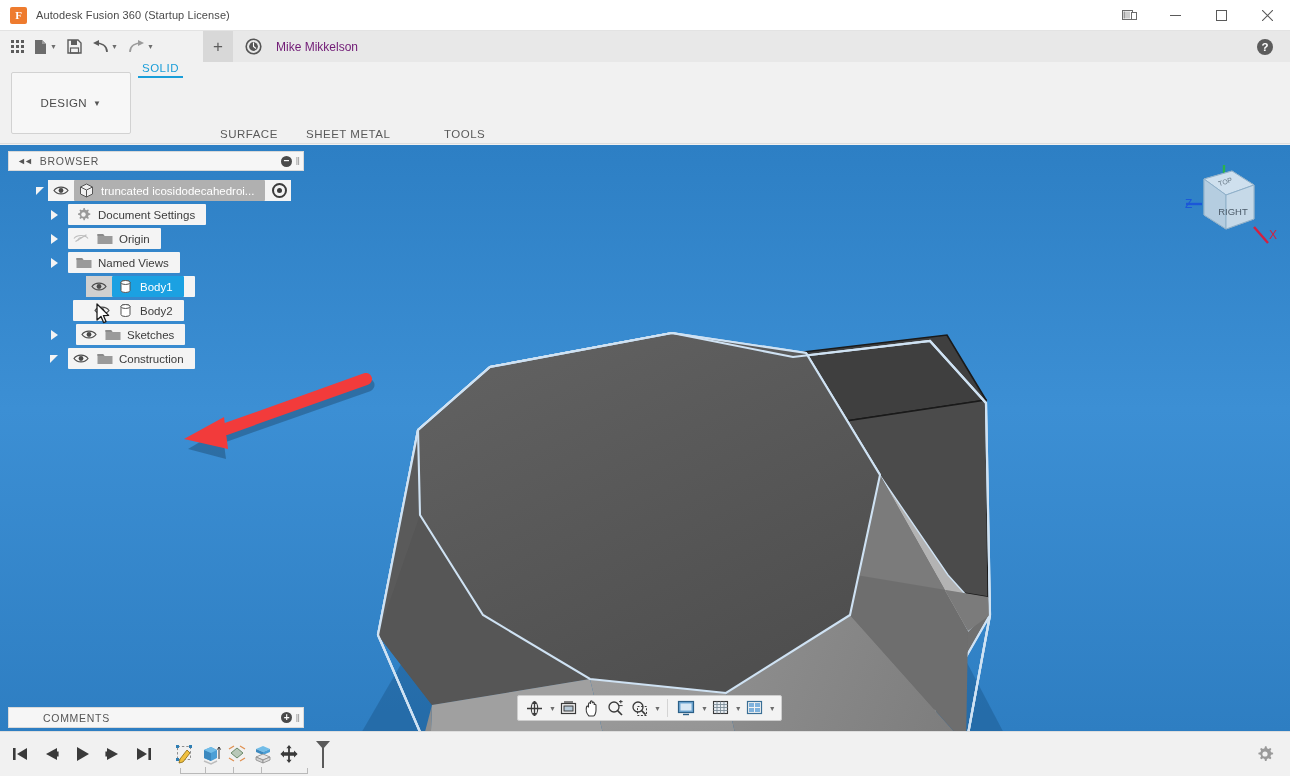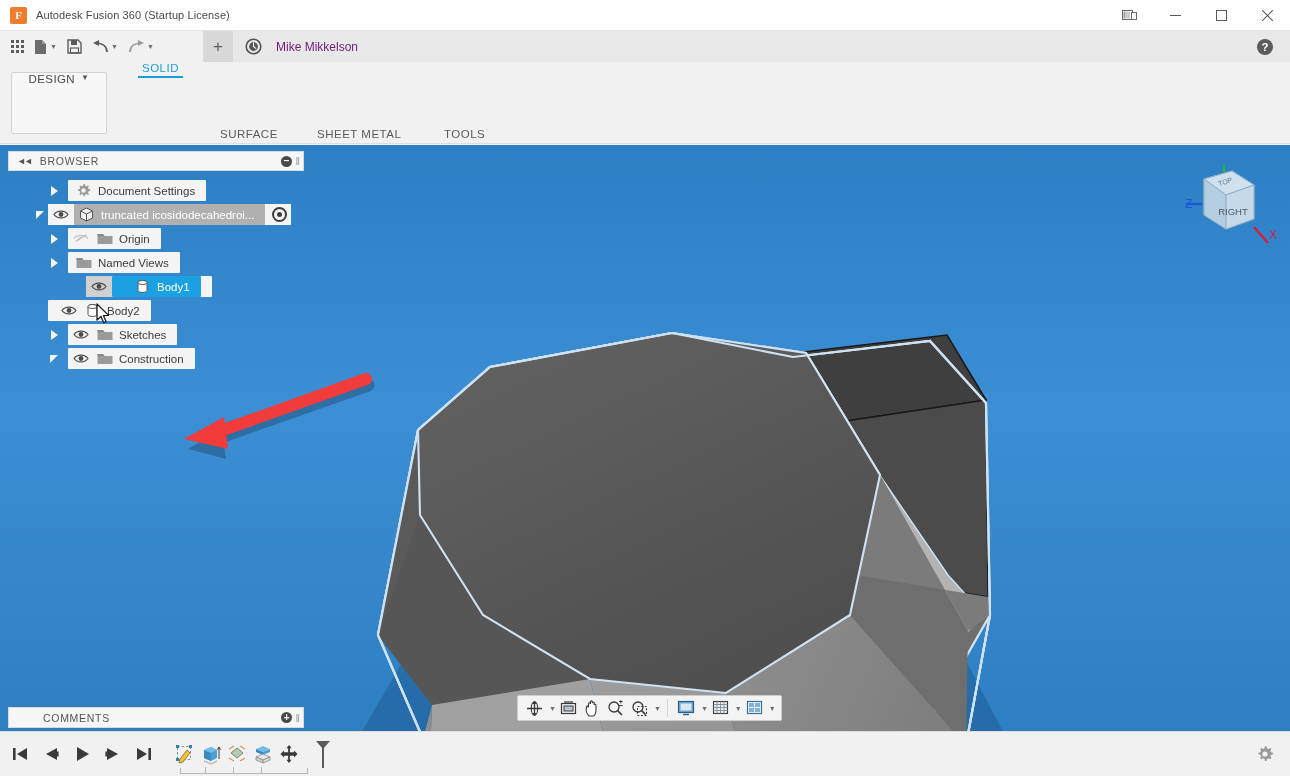--- a/index.html
+++ b/index.html
@@ -64,23 +64,23 @@
   }
   .tab-right { flex: 1; display: flex; align-items: center; padding-left: 12px; }
   .user-name { font-size: 12px; color: #701a75; margin: 0 14px 0 14px; }
 
   
   .ribbon {
     position: absolute; top: 62px; left: 0; width: 1290px; height: 82px;
     background: #f1f1f1; border-bottom: 1px solid #dedede;
   }
   .ws-box {
-    position: absolute; left: 11px; top: 10px; width: 96px; height: 62px;
+    position: absolute; left: 11px; top: 10px; width: 120px; height: 62px;
     border: 1px solid #d2d2d2; background: #f7f7f7; border-radius: 2px;
-    display: flex; justify-content: center;
+    display: flex; align-items: center; justify-content: center;
     font-size: 11.5px; color: #4a4a4a; letter-spacing: .4px;
   }
   .ribtab {
     font-size: 11.5px; color: #5a5a5a; letter-spacing: .5px; padding: 0 12px;
     position: absolute; white-space: nowrap;
   }
   .ribtab.active { color: #1a9ed9; }
   .ribtab.active::after {
     content: ""; position: absolute; left: 8px; right: 8px; bottom: -4px;
     height: 2px; background: #1a9ed9;
@@ -314,21 +314,21 @@
   </div>
 
   <div class="ribbon">
     <div class="ws-box">
       <span>DESIGN</span>
       <span style="margin-left:6px;font-size:8px;color:#555">▼</span>
     </div>
 
     <div class="ribtab active" style="left:130px">SOLID</div>
     <div class="ribtab" style="left:208px;top:66px;position:absolute">SURFACE</div>
-    <div class="ribtab" style="left:305px;top:66px;position:absolute">SHEET METAL</div>
+    <div class="ribtab" style="left:294px;top:66px;position:absolute">SHEET METAL</div>
     <div class="ribtab" style="left:432px;top:66px;position:absolute">TOOLS</div>
 
     <div class="sep" style="left:660px"></div>
     <div class="sep" style="left:752px"></div>
     <div class="sep" style="left:855px"></div>
     <div class="sep" style="left:926px"></div>
     <div class="sep" style="left:1000px"></div>
 
     <div class="panel" style="left:127px">
       <div class="panel-icons">
@@ -694,38 +694,20 @@
     <span>BROWSER</span>
     <span class="bh-right">
       <span class="circ-minus">−</span>
       <span class="grip">‖</span>
     </span>
   </div>
 
   <div class="tree">
 
     <div class="trow">
-      <div class="twist" style="margin-left:38px">
-        <span class="tri-right"></span>
-      </div>
-      <div class="tchip" style="margin-left:6px;padding-left:5px">
-        <div class="titem-icon">
-          <svg width="15" height="15" viewBox="0 0 15 15">
-            <path d="M7.5,1 l1.3,0 0.4,1.7 1.3,0.6 1.5,-0.9 0.9,0.9 -0.9,1.5 0.6,1.3 1.7,0.4 0,1.3
-                     -1.7,0.4 -0.6,1.3 0.9,1.5 -0.9,0.9 -1.5,-0.9 -1.3,0.6 -0.4,1.7 -1.3,0
-                     -0.4,-1.7 -1.3,-0.6 -1.5,0.9 -0.9,-0.9 0.9,-1.5 -0.6,-1.3 -1.7,-0.4 0,-1.3
-                     1.7,-0.4 0.6,-1.3 -0.9,-1.5 0.9,-0.9 1.5,0.9 1.3,-0.6 Z" fill="#9a9a9a"></path>
-            <circle cx="7.5" cy="7.5" r="2.2" fill="#f4f4f4"></circle>
-          </svg>
-        </div>
-        <span class="tlabel">Document Settings</span>
-      </div>
-    </div>
-
-    <div class="trow">
       <div class="twist" style="margin-left:24px">
         <span class="tri-down"></span>
       </div>
       <div class="root-outer">
         <div class="eye">
           <svg width="16" height="11" viewBox="0 0 16 11">
             <path d="M1,5.5 C4,1 12,1 15,5.5 C12,10 4,10 1,5.5 Z" fill="none" stroke="#4a4a4a" stroke-width="1.2"></path>
             <circle cx="8" cy="5.5" r="2.4" fill="#4a4a4a"></circle>
           </svg>
         </div>
@@ -742,20 +724,38 @@
         <div class="target-btn">
             <i></i>
           </div>
       </div>
     </div>
 
     <div class="trow">
       <div class="twist" style="margin-left:38px">
         <span class="tri-right"></span>
       </div>
+      <div class="tchip" style="margin-left:6px;padding-left:5px">
+        <div class="titem-icon">
+          <svg width="15" height="15" viewBox="0 0 15 15">
+            <path d="M7.5,1 l1.3,0 0.4,1.7 1.3,0.6 1.5,-0.9 0.9,0.9 -0.9,1.5 0.6,1.3 1.7,0.4 0,1.3
+                     -1.7,0.4 -0.6,1.3 0.9,1.5 -0.9,0.9 -1.5,-0.9 -1.3,0.6 -0.4,1.7 -1.3,0
+                     -0.4,-1.7 -1.3,-0.6 -1.5,0.9 -0.9,-0.9 0.9,-1.5 -0.6,-1.3 -1.7,-0.4 0,-1.3
+                     1.7,-0.4 0.6,-1.3 -0.9,-1.5 0.9,-0.9 1.5,0.9 1.3,-0.6 Z" fill="#9a9a9a"></path>
+            <circle cx="7.5" cy="7.5" r="2.2" fill="#f4f4f4"></circle>
+          </svg>
+        </div>
+        <span class="tlabel">Document Settings</span>
+      </div>
+    </div>
+
+    <div class="trow">
+      <div class="twist" style="margin-left:38px">
+        <span class="tri-right"></span>
+      </div>
       <div class="tchip" style="margin-left:6px">
         <div class="eye dim">
           <svg width="16" height="11" viewBox="0 0 16 11">
             <path d="M1,5.5 C4,1.5 12,1.5 15,5.5" fill="none" stroke="#7a7a7a" stroke-width="1.2"></path>
             <path d="M2.5,8.5 L13.5,1.8" stroke="#7a7a7a" stroke-width="1.2"></path>
             <path d="M5,7.5 C5,5.5 7,4.2 9,4.6" fill="none" stroke="#7a7a7a" stroke-width="1.1"></path>
           </svg>
         </div>
         <div class="titem-icon">
           <svg width="16" height="13" viewBox="0 0 16 13">
@@ -784,55 +784,55 @@
 
 
     <div class="trow">
       <div class="tchip" style="margin-left:78px">
         <div class="eye" style="background:#d0d0d0;height:21px">
           <svg width="16" height="11" viewBox="0 0 16 11">
             <path d="M1,5.5 C4,1 12,1 15,5.5 C12,10 4,10 1,5.5 Z" fill="none" stroke="#4a4a4a" stroke-width="1.2"></path>
             <circle cx="8" cy="5.5" r="2.4" fill="#4a4a4a"></circle>
           </svg>
         </div>
-        <div class="tchip selected" style="padding-left:20px">
+        <div class="tchip selected" style="padding-left:3px">
           <div class="titem-icon">
             <svg width="15" height="15" viewBox="0 0 15 15">
               <path d="M3,3.5 a4.5,2 0 0,1 9,0 v8 a4.5,2 0 0,1 -9,0 Z" fill="#fff" stroke="#555" stroke-width="1"></path>
               <ellipse cx="7.5" cy="3.5" rx="4.5" ry="2" fill="#fff" stroke="#555" stroke-width="1"></ellipse>
             </svg>
           </div>
           <span class="tlabel">Body1</span>
         </div>
       </div>
     </div>
 
     <div class="trow">
-      <div class="tchip" style="margin-left:40px;padding-left:8px">
+      <div class="tchip" style="margin-left:65px;padding-left:16px">
         <div class="eye">
           <svg width="16" height="11" viewBox="0 0 16 11">
             <path d="M1,5.5 C4,1 12,1 15,5.5 C12,10 4,10 1,5.5 Z" fill="none" stroke="#4a4a4a" stroke-width="1.2"></path>
             <circle cx="8" cy="5.5" r="2.4" fill="#4a4a4a"></circle>
           </svg>
         </div>
         <div class="titem-icon">
           <svg width="15" height="15" viewBox="0 0 15 15">
             <path d="M3,3.5 a4.5,2 0 0,1 9,0 v8 a4.5,2 0 0,1 -9,0 Z" fill="#fff" stroke="#555" stroke-width="1"></path>
             <ellipse cx="7.5" cy="3.5" rx="4.5" ry="2" fill="#fff" stroke="#555" stroke-width="1"></ellipse>
           </svg>
         </div>
         <span class="tlabel">Body2</span>
       </div>
     </div>
 
     <div class="trow">
       <div class="twist" style="margin-left:38px">
         <span class="tri-right"></span>
       </div>
-      <div class="tchip" style="margin-left:6px">
+      <div class="tchip" style="margin-left:14px">
         <div class="eye">
           <svg width="16" height="11" viewBox="0 0 16 11">
             <path d="M1,5.5 C4,1 12,1 15,5.5 C12,10 4,10 1,5.5 Z" fill="none" stroke="#4a4a4a" stroke-width="1.2"></path>
             <circle cx="8" cy="5.5" r="2.4" fill="#4a4a4a"></circle>
           </svg>
         </div>
         <div class="titem-icon">
           <svg width="16" height="13" viewBox="0 0 16 13">
             <path d="M0.5,2 H6 L7.5,4 H15.5 V12 H0.5 Z" fill="#9a9a9a"></path>
             <path d="M0.5,2 H6 L7.5,4 H0.5 Z" fill="#8a8a8a"></path>

